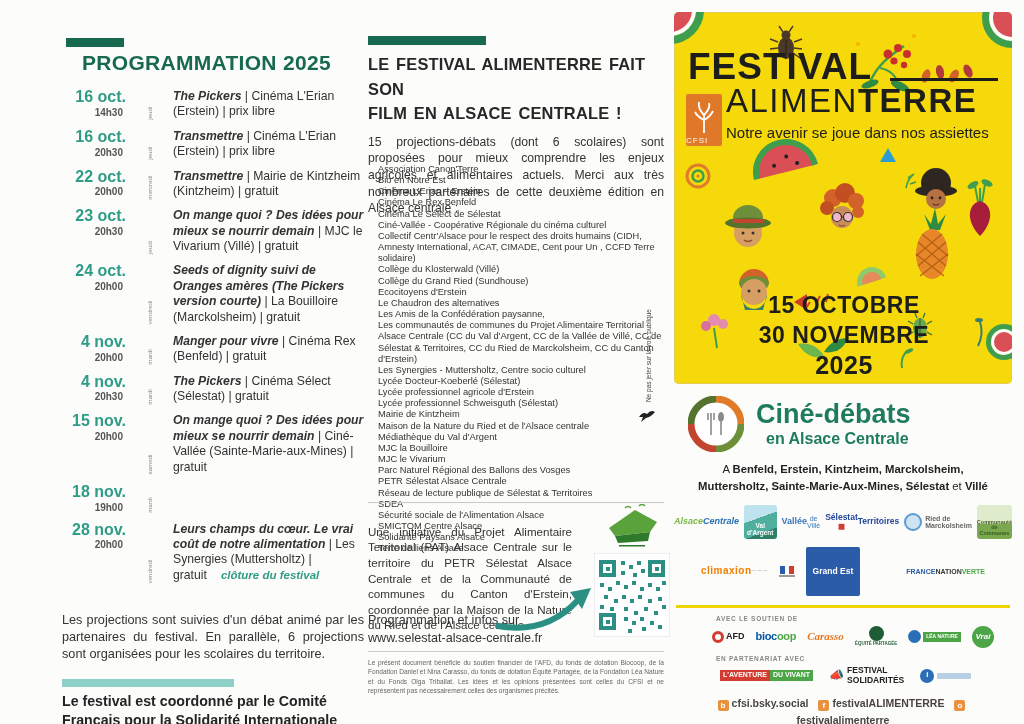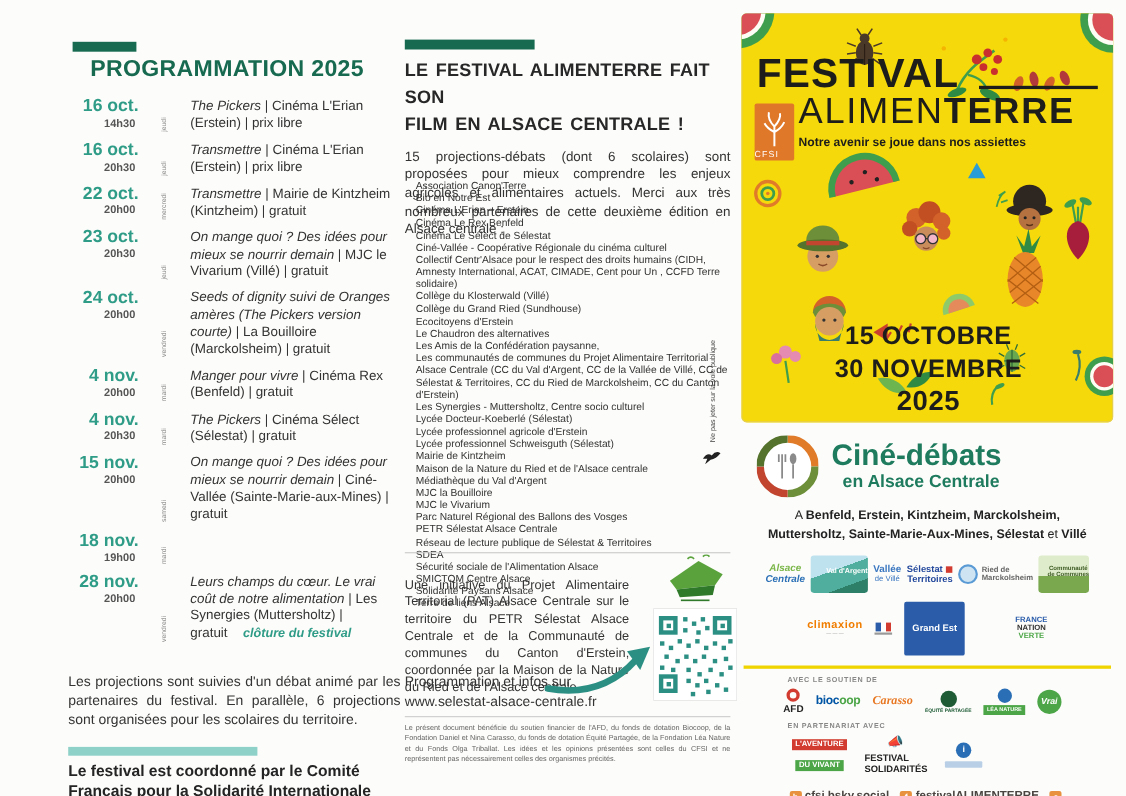--- a/index.html
+++ b/index.html
@@ -8,21 +8,21 @@
 
   
   .col-left{position:absolute;left:62px;top:38px;width:302px}
   .greenbar{height:9px;background:#176a50;width:58px;margin:0 0 4px 4px}
   .prog-title{font-size:21px;font-weight:800;color:#176a50;margin:0 0 14px 20px;letter-spacing:.3px;white-space:nowrap}
   .event{display:grid;grid-template-columns:64px 13px 1fr;column-gap:17px;margin-bottom:9px}
   .ev-date{font-size:16px;font-weight:800;color:#2f9c87;text-align:right;line-height:1.05}
   .ev-time{font-size:10px;font-weight:600;color:#555;text-align:right;padding-right:3px;margin-top:1px}
   .ev-day{writing-mode:vertical-rl;transform:rotate(180deg);font-size:6.2px;color:#888;line-height:13px;overflow:visible}
   .ev-text{font-size:12.2px;color:#333;line-height:1.26}
-  .ev-film{font-weight:400}
+  .ev-film{font-weight:700}
   .ev-closing{color:#2f9c87;font-weight:700;font-style:italic;font-size:11.5px;margin-left:14px;white-space:nowrap}
   .ev-closing:empty{display:none}
   .left-note{font-size:12.7px;color:#333;text-align:justify;line-height:1.34;margin-top:29px}
   .tealbar{height:8px;width:172px;background:#8ed1c8;margin:16px 0 5px}
   .coord-heading{font-size:14.2px;font-weight:800;color:#242424;line-height:1.32}
   .cfsi-row{display:flex;margin-top:12px;gap:12px;align-items:flex-start}
   .cfsi-logo{width:46px;height:58px;background:#eec08f;border-radius:2px;position:relative;flex:0 0 auto}
   .cfsi-logo svg{position:absolute;top:2px;left:8px}
   .contact{font-size:10.7px;color:#444;line-height:1.38;width:170px}
   .stamp{width:66px;height:66px;border-radius:50%;border:2px solid #a9cbdc;color:#7aa6c2;
@@ -50,37 +50,37 @@
 
   
   .col-right{position:absolute;left:674px;top:12px;width:338px}
   .poster{width:338px;height:372px;background:#f6d90a;border-radius:5px;position:relative;overflow:hidden;
           box-shadow:0 0 0 1px #e3cd56 inset}
   .poster-art{position:absolute;inset:0}
   .p-brand1{position:absolute;left:14px;top:36px;font-size:37px;font-weight:800;color:#1d1d1b;letter-spacing:1px;line-height:1}
   .p-rule{position:absolute;left:216px;top:66px;width:108px;height:3px;background:#1d1d1b}
   .p-brand2{position:absolute;left:52px;top:72px;font-size:33px;color:#1d1d1b;letter-spacing:1.5px;line-height:1;font-weight:400}
   .p-brand2 b{font-weight:800}
-  .p-tagline{position:absolute;left:52px;top:112px;font-size:11px;font-weight:700;color:#1d1d1b;white-space:nowrap}
+  .p-tagline{position:absolute;left:52px;top:112px;font-size:15px;font-weight:400;color:#1d1d1b;white-space:nowrap}
   .p-cfsi{position:absolute;left:12px;top:82px;width:36px;height:52px;background:#e0782a;border-radius:2px}
   .p-cfsi svg{position:absolute;top:3px;left:4px}
   .p-cfsi-label{position:absolute;bottom:1px;left:0;right:0;text-align:left;color:#fff;font-size:8px;font-weight:400;letter-spacing:1px}
   .p-dates{position:absolute;left:60px;top:278px;width:220px;text-align:center;color:#1d1d1b;font-weight:800}
   .p-dates div{font-size:23px;line-height:30px;letter-spacing:.5px}
   .p-dates .yr{font-size:25px}
 
   .cine-row{display:flex;gap:12px;align-items:center;margin:12px 0 0 14px}
   .cine-text .cine-title{font-size:27px;font-weight:800;color:#1e7b5e;line-height:1}
   .cine-text .cine-sub{font-size:16px;font-weight:700;color:#1e7b5e;margin-top:2px;margin-left:10px}
   .towns{margin-top:9px;text-align:center;font-size:11.3px;font-weight:700;color:#222;line-height:1.5}
   .towns .norm{font-weight:400}
 
   .logo-row1{display:flex;gap:5px;justify-content:center;align-items:center;margin-top:10px}
   .logo-row2{display:flex;gap:10px;justify-content:center;align-items:center;margin-top:8px}
-  .lbox{display:flex;flex-direction:column;align-items:center;justify-content:center;text-align:center;line-height:1.05}
+  .lbox{display:flex;flex-direction:row;align-items:center;justify-content:center;text-align:center;line-height:1.05}
   .lg-alsace .t1{color:#7ab648;font-size:9px;font-weight:700;font-style:italic}
   .lg-alsace .t2{color:#2a6fb5;font-size:9px;font-weight:700;font-style:italic}
   .lg-img{width:52px;height:34px;border-radius:3px;background:linear-gradient(160deg,#bfe3ee 0 40%,#4fae9d 40% 75%,#2e7f67 75%);
           color:#fff;font-size:6.5px;font-weight:700;display:flex;align-items:flex-end;justify-content:center;padding-bottom:2px;box-sizing:border-box}
   .lg-ville .t1{color:#3a77c0;font-size:9px;font-weight:800}
   .lg-ville .t2{color:#3a77c0;font-size:7px}
   .lg-selestat .t1{color:#23489c;font-size:8.5px;font-weight:700}
   .lg-selestat .t2{color:#23489c;font-size:8.5px;font-weight:800}
   .lg-selestat .dot{color:#d23b2f}
   .lg-ried{flex-direction:row;gap:3px}

